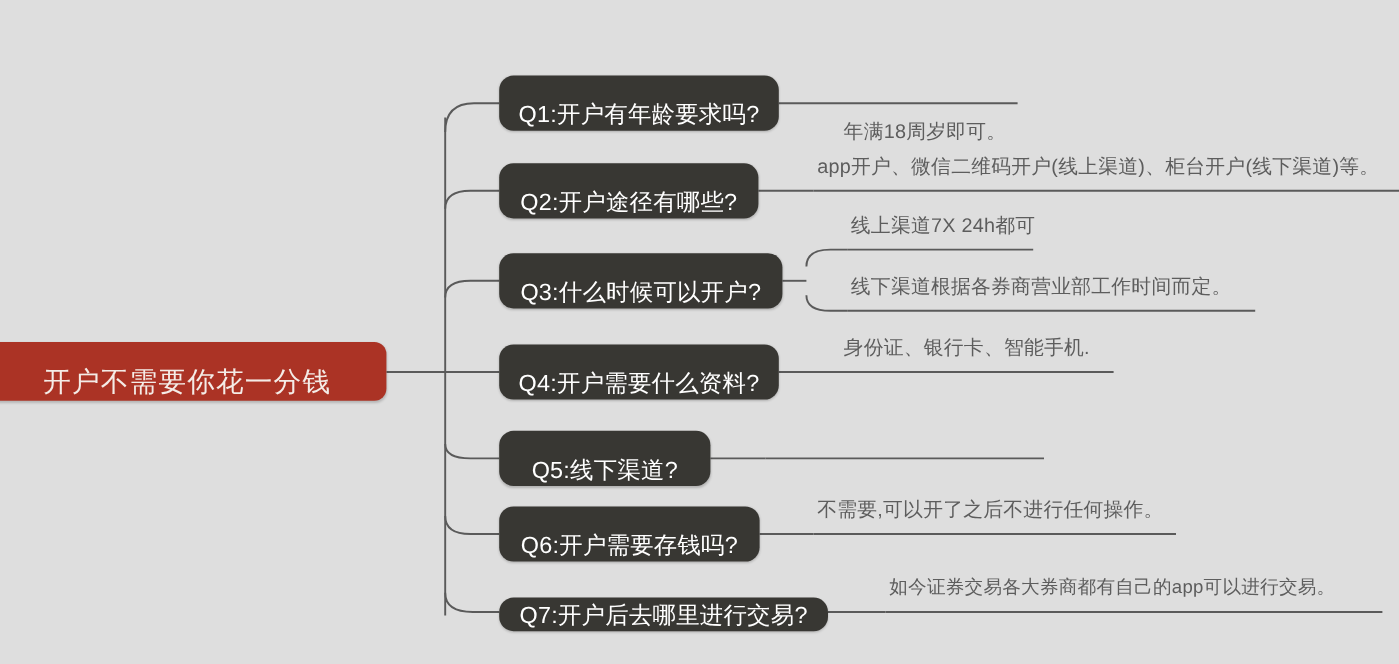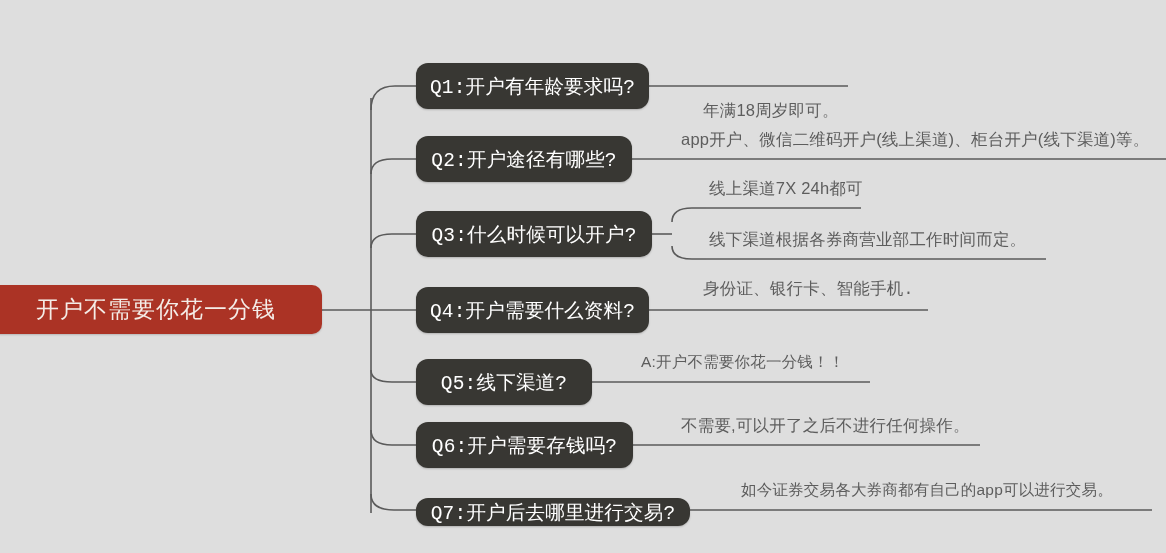--- a/index.html
+++ b/index.html
@@ -25,24 +25,23 @@
     position: absolute;
     left: 0; top: 0;
     width: 1166px;
     height: 553px;
     pointer-events: none;
   }
   .node {
     position: absolute;
     box-sizing: border-box;
     display: flex;
-    align-items: center;
+    align-items: flex-end;
     justify-content: center;
     white-space: nowrap;
-    font-family: Liberation Mono, monospace;
   }
   .root-node {
     background: #a93226;
     background: #ab3325;
     color: #f4ece7;
     border-radius: 10px;
     font-size: 23px;
     letter-spacing: 1px;
     padding: 0 18px;
     box-shadow: 0 1px 2px rgba(0,0,0,0.18);
@@ -126,26 +125,25 @@
 
   <div class="node q-node" style="left:416px; top:211px; width:236px; height:46px;">
     <span>Q3:什么时候可以开户?</span>
   </div>
   <div class="answer" style="left:709px; top:180px;">线上渠道7X 24h都可</div>
   <div class="answer" style="left:709px; top:231px;">线下渠道根据各券商营业部工作时间而定。</div>
 
   <div class="node q-node" style="left:416px; top:287px; width:233px; height:46px;">
     <span>Q4:开户需要什么资料?</span>
   </div>
-  <div class="answer" style="left:703px; top:282px;font-family:Liberation Mono, monospace;">身份证、银行卡、智能手机.</div>
+  <div class="answer" style="left:703px; top:282px;">身份证、银行卡、智能手机.</div>
 
   <div class="node q-node" style="left:416px; top:359px; width:176px; height:46px;">
     <span>Q5:线下渠道?</span>
   </div>
-  <div class="answer small" style="left:641px; top:354px;">A:开户不需要你花一分钱！！</div>
 
   <div class="node q-node" style="left:416px; top:422px; width:217px; height:46px;">
     <span>Q6:开户需要存钱吗?</span>
   </div>
   <div class="answer" style="left:681px; top:417px;">不需要,可以开了之后不进行任何操作。</div>
 
   <div class="node q-node" style="left:416px; top:498px; width:274px; height:28px;">
     <span>Q7:开户后去哪里进行交易?</span>
   </div>
   <div class="answer small" style="left:741px; top:482px;">如今证券交易各大券商都有自己的app可以进行交易。</div>

